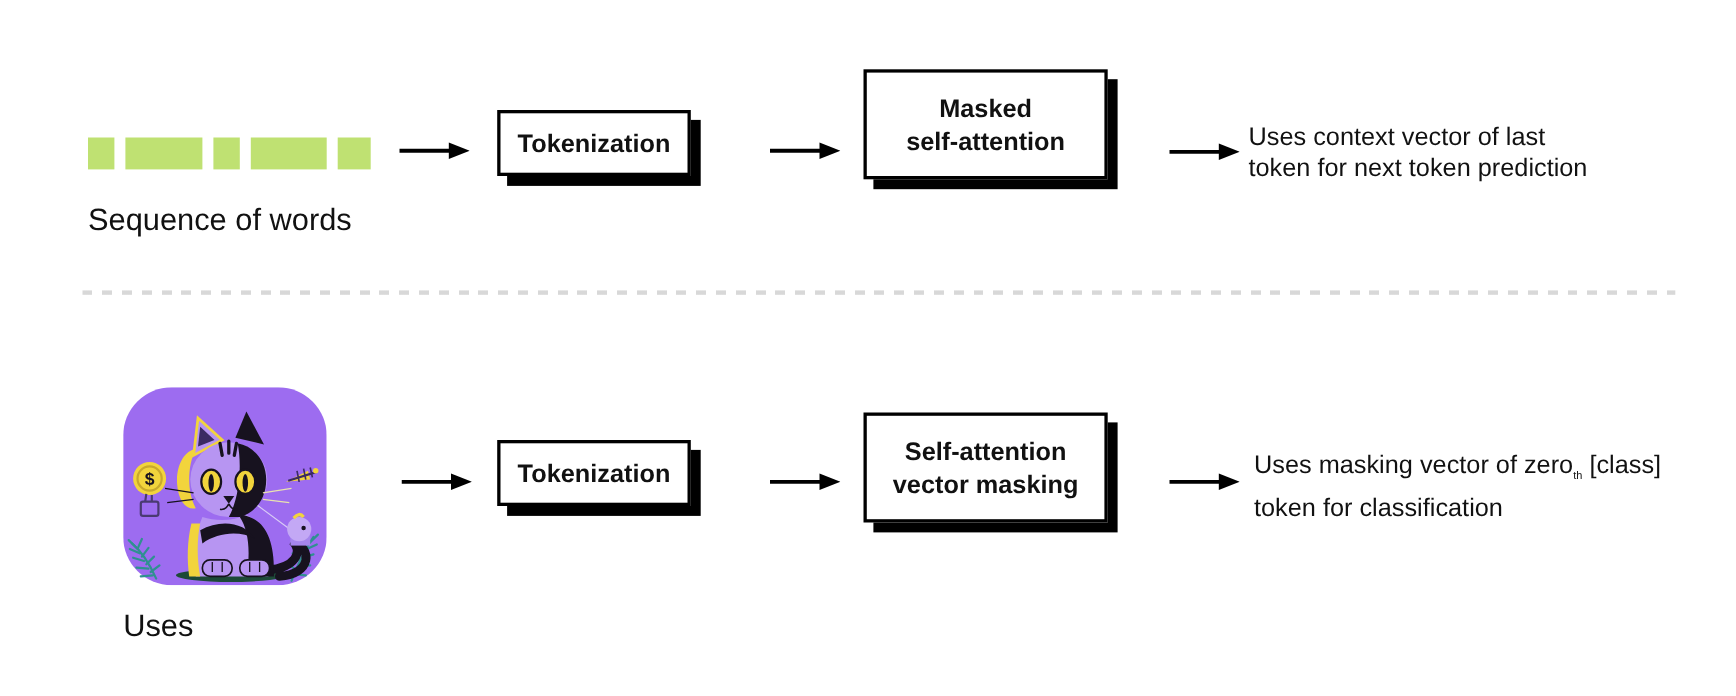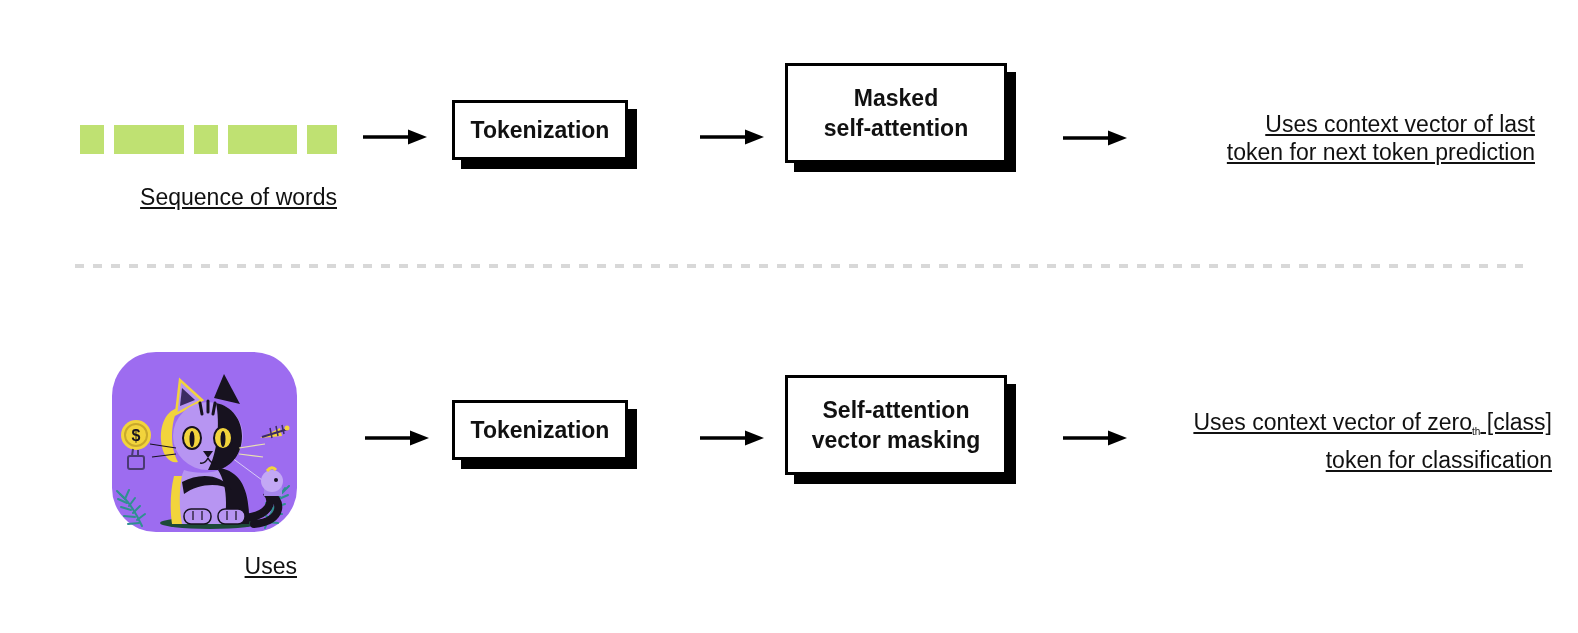--- a/index.html
+++ b/index.html
@@ -3,38 +3,38 @@
 <meta charset="utf-8">
 <style>
   html,body{margin:0;padding:0;background:#ffffff;}
   #canvas{
     position:relative;width:1578px;height:633px;background:#ffffff;overflow:hidden;
     font-family:"Liberation Sans", sans-serif;color:#111111;
   }
   
   .token-strip{position:absolute;left:80px;top:125px;height:29px;display:flex;gap:10px;}
   .token{height:29px;}
-  .input-label{position:absolute;font-size:23px;color:#111;text-align:right;text-decoration:underline;}
+  .input-label{position:absolute;font-size:28px;color:#111;text-align:left;}
   .seq-label{left:80px;top:184px;width:257px;}
   .img-label{left:112px;top:553px;width:185px;}
   
   .arrow{position:absolute;width:64px;height:18px;}
   
   .node-box{
     position:absolute;background:#ffffff;border:3px solid #000000;
     box-shadow:9px 9px 0 #000000;display:flex;flex-direction:column;
     align-items:center;justify-content:center;text-align:center;
     font-weight:bold;font-size:23px;line-height:30px;
   }
   .tok-box-top{left:452px;top:100px;width:170px;height:54px;}
   .attn-box-top{left:785px;top:63px;width:216px;height:94px;}
   .tok-box-bottom{left:452px;top:400px;width:170px;height:54px;}
   .attn-box-bottom{left:785px;top:375px;width:216px;height:94px;}
   
-  .output-text{position:absolute;font-size:23px;line-height:28px;text-align:right;color:#111;text-decoration:underline;}
+  .output-text{position:absolute;font-size:23px;line-height:28px;text-align:left;color:#111;}
   .output-top{left:1135px;top:110px;width:400px;}
   .output-bottom{left:1140px;top:408px;width:412px;}
   .sub{font-size:10px;vertical-align:-5px;}
   
   .divider{
     position:absolute;left:75px;top:264px;width:1448px;height:4px;
     background:repeating-linear-gradient(90deg,#d8d8d8 0 9px,transparent 9px 18px);
   }
   
   .cat-image{position:absolute;left:112px;top:352px;width:185px;height:180px;}
@@ -183,17 +183,17 @@
     <div>Self-attention</div>
     <div>vector masking</div>
   </div>
 
   <svg class="arrow" style="left:1063px;top:429px" viewBox="0 0 64 18">
     <line x1="0" y1="9" x2="48" y2="9" stroke="#000" stroke-width="3.5"></line>
     <polygon points="45,1.5 64,9 45,16.5" fill="#000"></polygon>
   </svg>
 
   <div class="output-text output-bottom">
-    <div><span>Uses context vector of zero</span><span class="sub">th</span><span> [class]</span></div>
+    <div><span>Uses masking vector of zero</span><span class="sub">th</span><span> [class]</span></div>
     <div>token for classification</div>
   </div>
 
 </div>
 
 </body></html>

